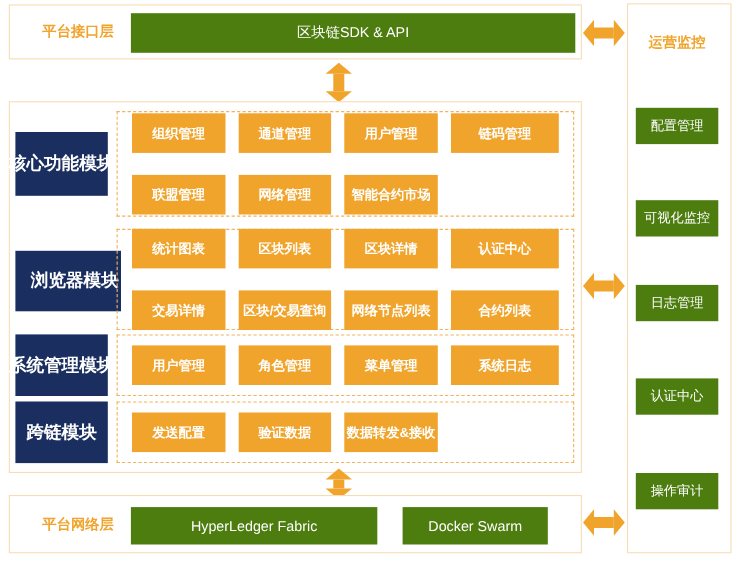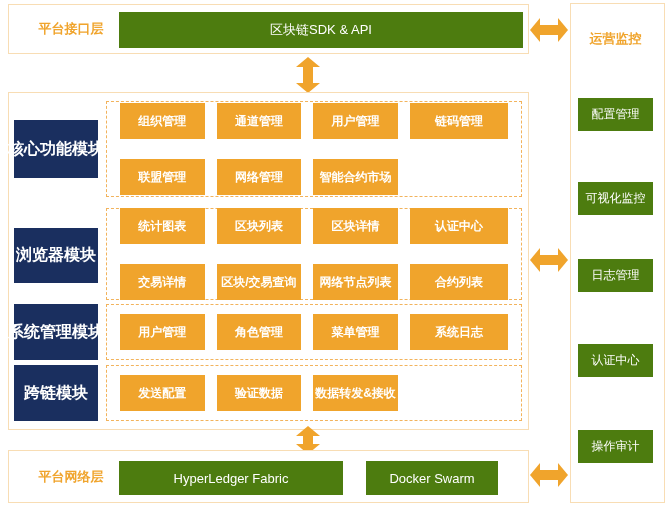--- a/index.html
+++ b/index.html
@@ -79,21 +79,21 @@
         <div class="cell">用户管理</div>
         <div class="cell">链码管理</div>
       </div>
       <div class="mrow">
         <div class="cell">联盟管理</div>
         <div class="cell">网络管理</div>
         <div class="cell">智能合约市场</div>
       </div>
     </div>
 
-    <div class="navy" style="left:5px; top:135px; width:84px; height:55px;">浏览器模块</div>
+    <div class="navy" style="left:5px; top:135px; width:84px; height:55px;padding-left:12px;">浏览器模块</div>
     <div class="dashed" style="left:97px; top:115px; width:416px; height:92px;">
       <div class="mrow">
         <div class="cell">统计图表</div>
         <div class="cell">区块列表</div>
         <div class="cell">区块详情</div>
         <div class="cell">认证中心</div>
       </div>
       <div class="mrow">
         <div class="cell">交易详情</div>
         <div class="cell">区块/交易查询</div>

